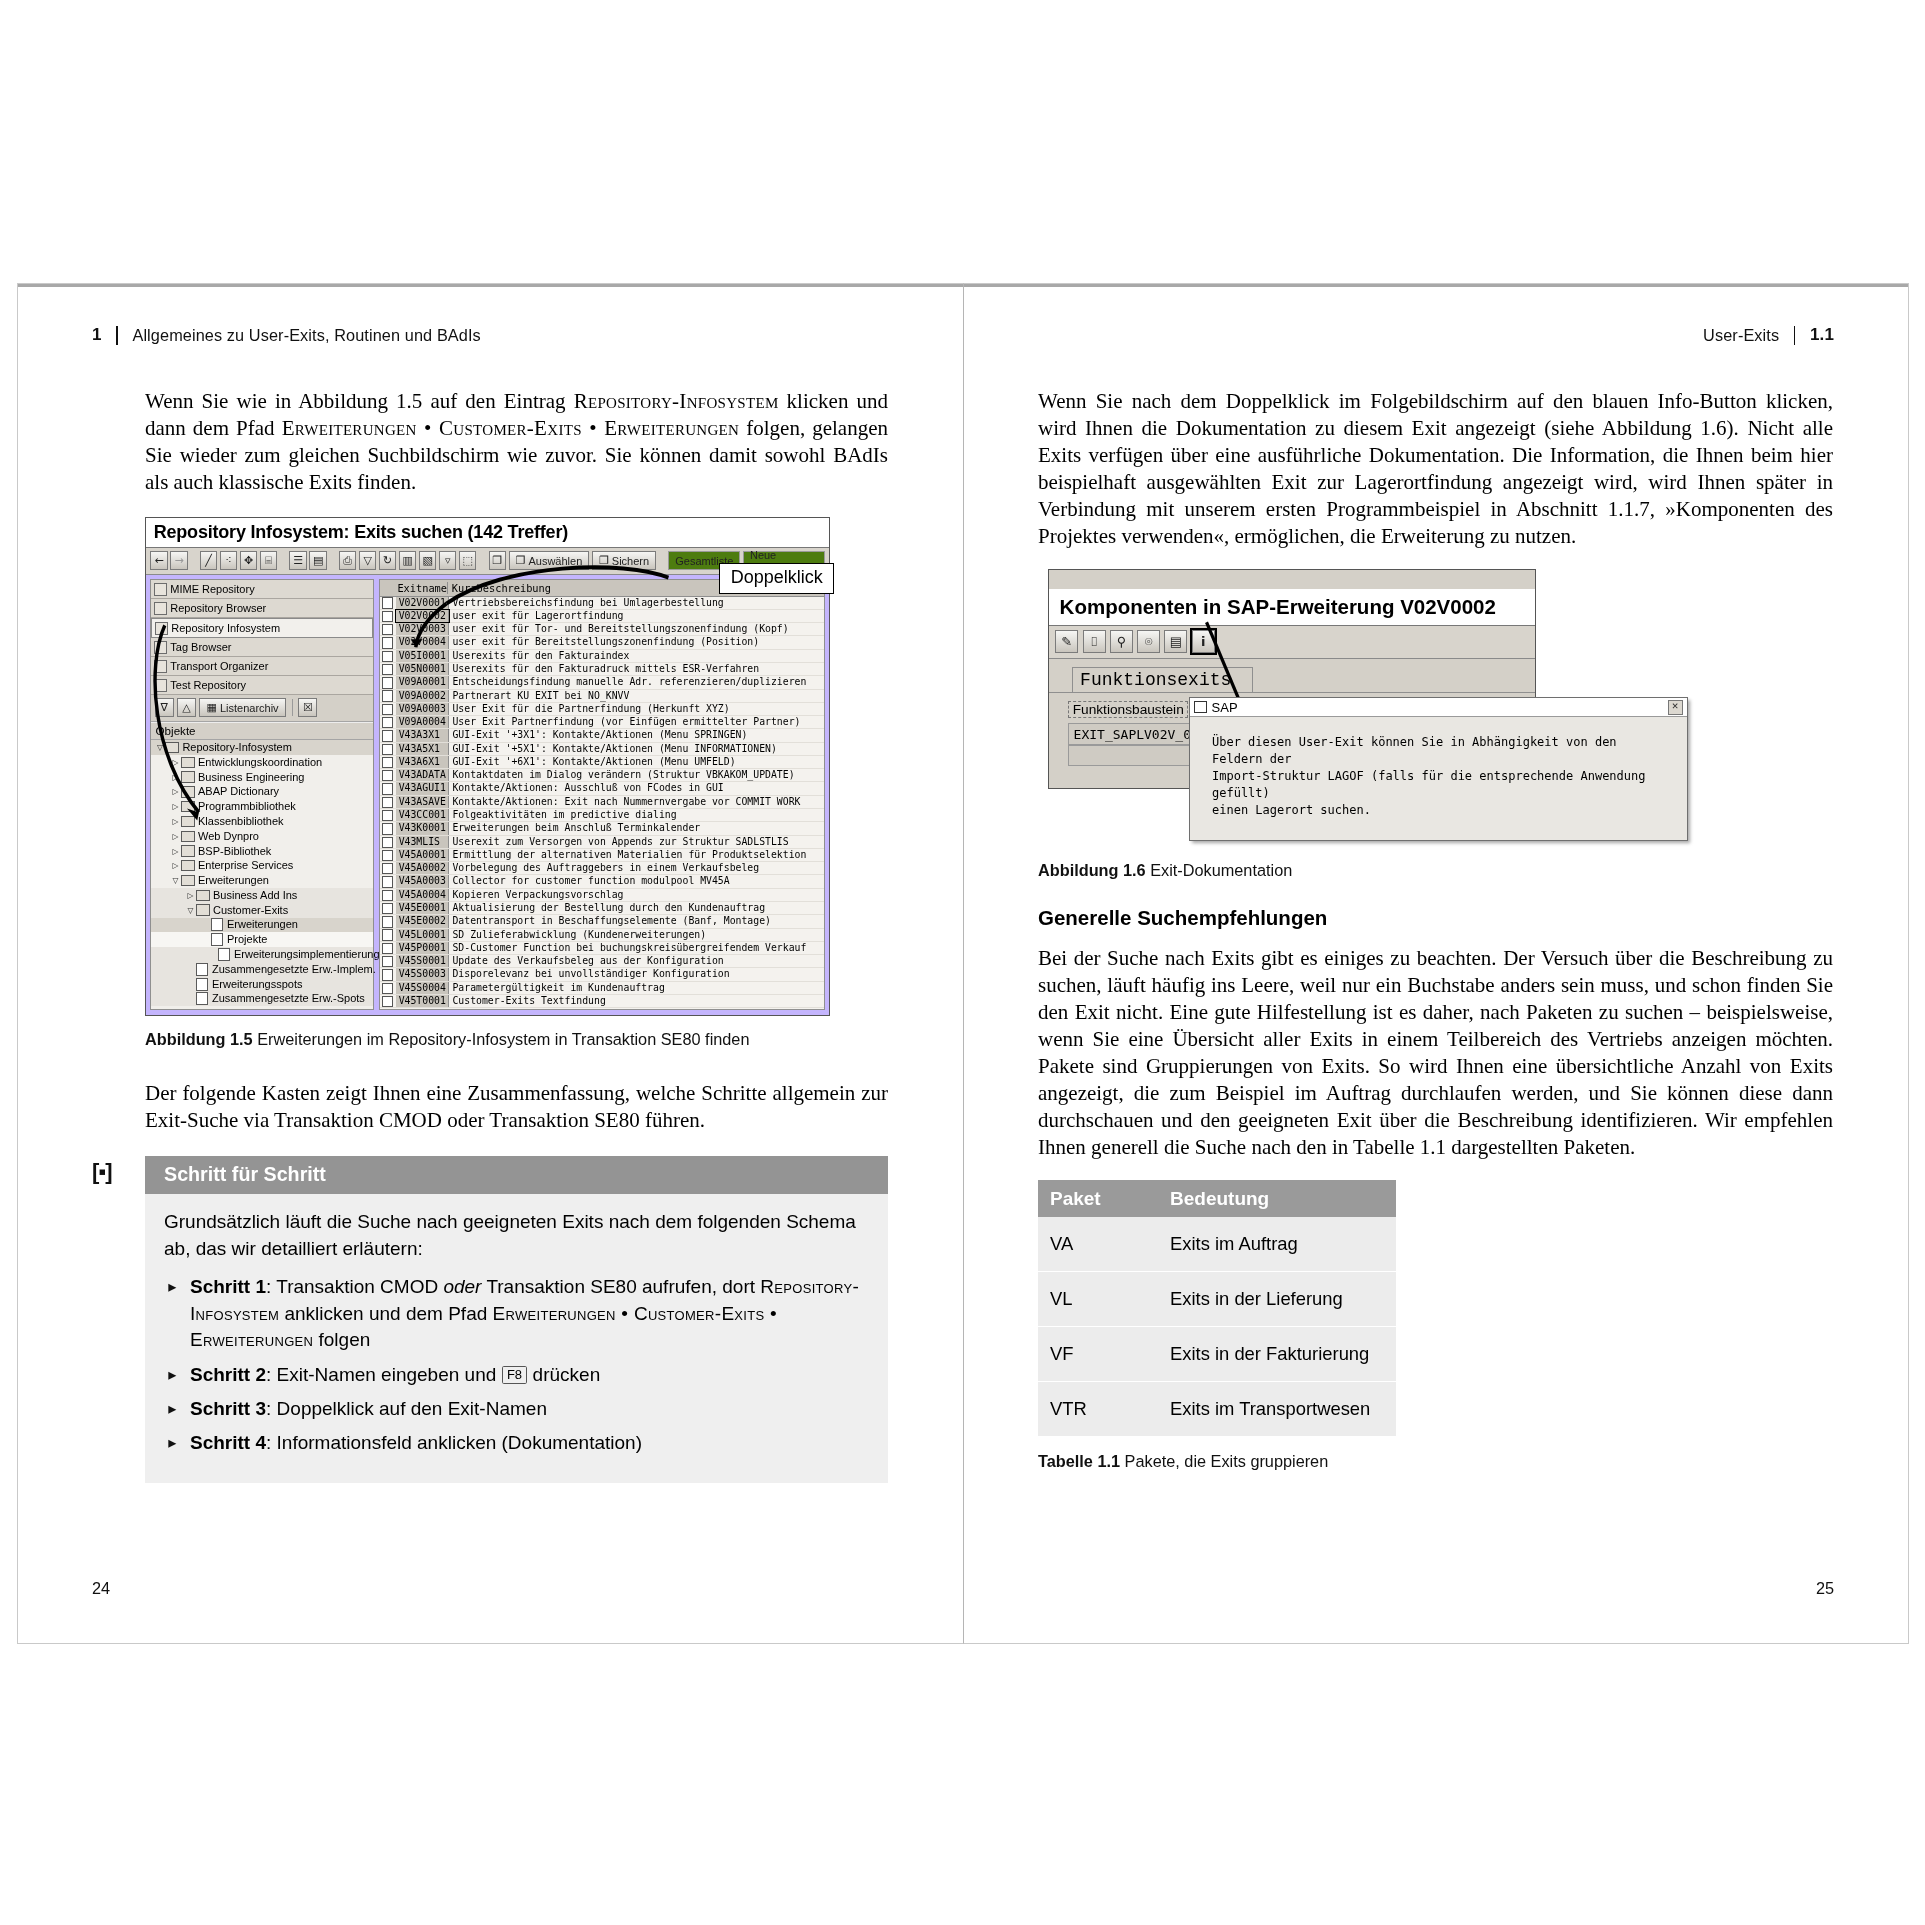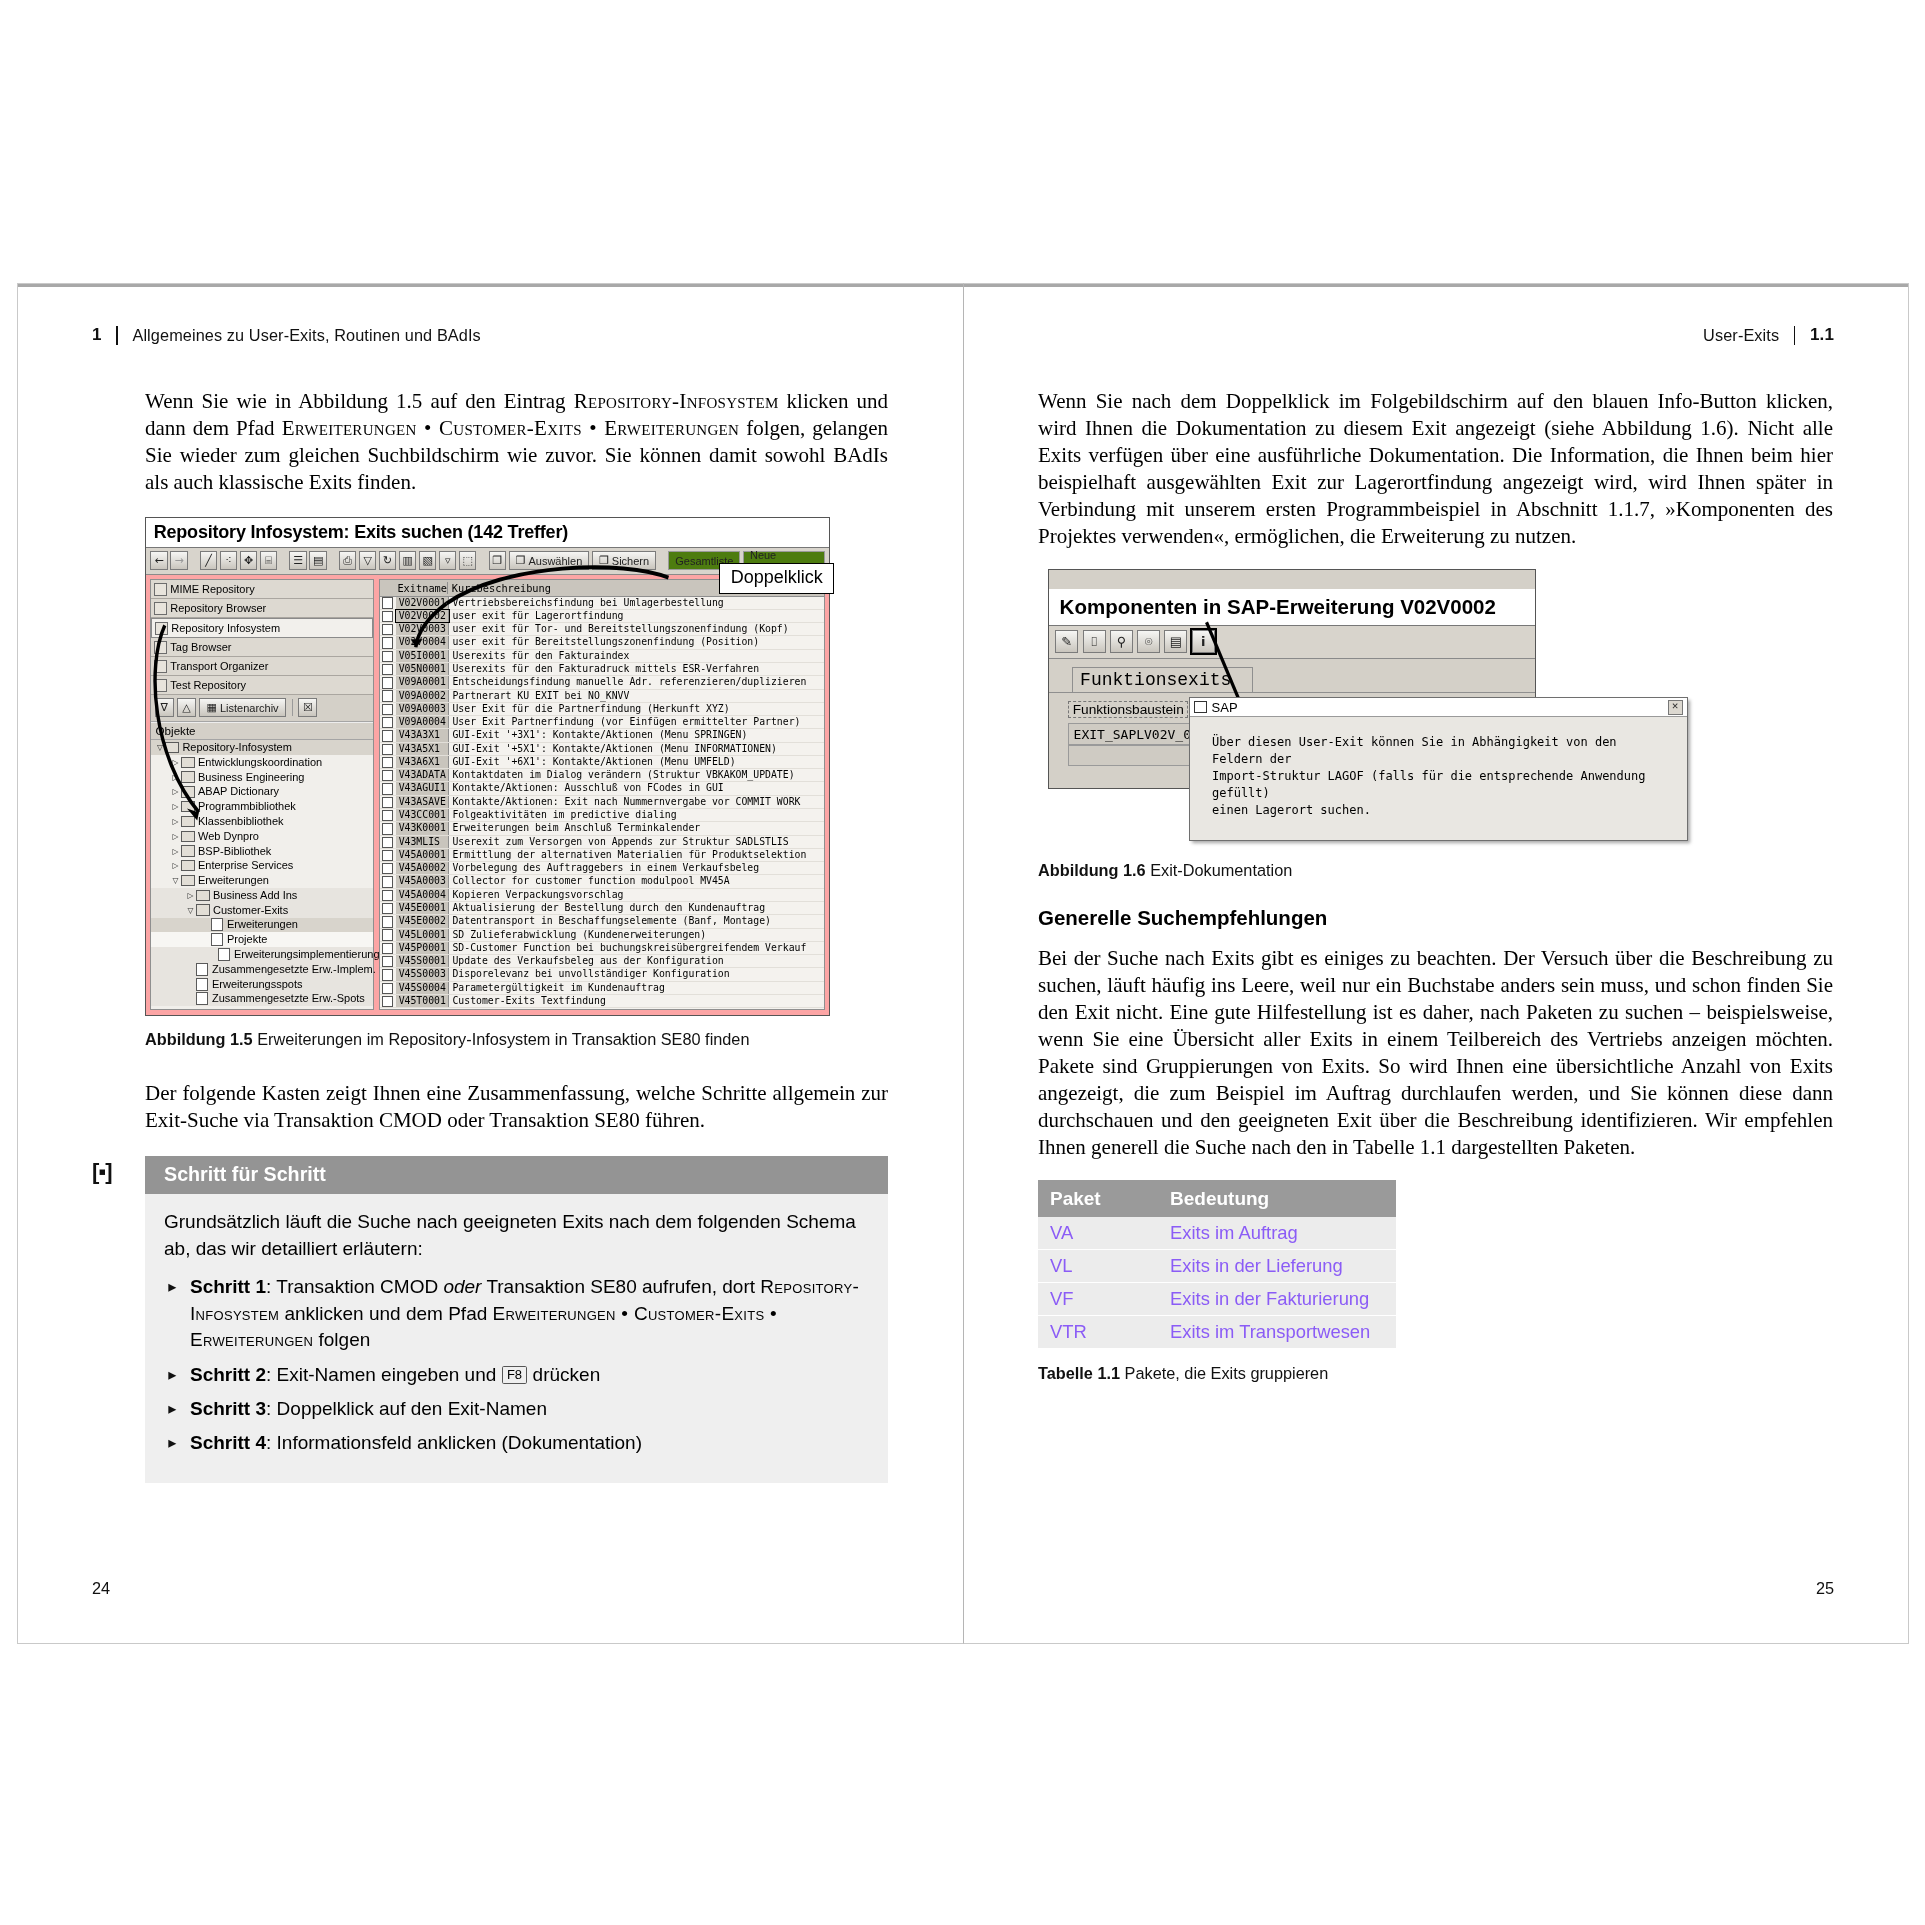--- a/index.html
+++ b/index.html
@@ -140,22 +140,22 @@
     font-family:Liberation Sans, sans-serif;
     margin-top:5.1px;
   }
   table.pk th{
     background:#9a9a9a;color:#fff;
     font-size:19px;font-weight:bold;
     text-align:left;padding:7.7px 12px;
   }
   table.pk td{
     background:#ececec;
-    font-size:18.4px;color:#8b5cf6;
-    padding:5px 12px;
+    font-size:18.4px;color:#000000;
+    padding:16px 12px;
     border-bottom:1.7px solid #ffffff;
   }
   table.pk td.c1{width:96px;}
   .tabcap{
     font-family:"Liberation Sans", sans-serif;
     font-size:16.3px;color:#111;margin-top:14.6px;
   }
 
   
   .sap1{
@@ -191,21 +191,21 @@
     font-size:11px;color:#222;
     font-family:"DejaVu Sans", sans-serif;
     box-sizing:border-box;
   }
   .tb-btn.wide{width:auto;padding:0 6px;font-size:11px;
     font-family:"Liberation Sans",sans-serif;}
   .tb-btn.flat{background:#4d7c0f;border:0.9px solid #9a9a9a;}
   .tb-gap{width:7.7px;}
   .tb-sep{width:0.9px;height:17px;background:#9a9a9a;margin:0 2.6px;}
 
-  .sap1 .panes{display:flex;background:#fca5a5;padding:4.3px 4.3px 5.1px 4.3px;gap:5.1px;}
+  .sap1 .panes{display:flex;background:#c4b5fd;padding:4.3px 4.3px 5.1px 4.3px;gap:5.1px;}
   .sap1 .leftpane{
     width:224px;flex:0 0 224px;
     background:#d4d0c8;
     border:0.9px solid #8f8f8f;
     box-sizing:border-box;
   }
   .navrow{
     background:#ddd9d1;
     border-bottom:0.9px solid #aaa6a0;
     font-family:"Liberation Sans", sans-serif;

